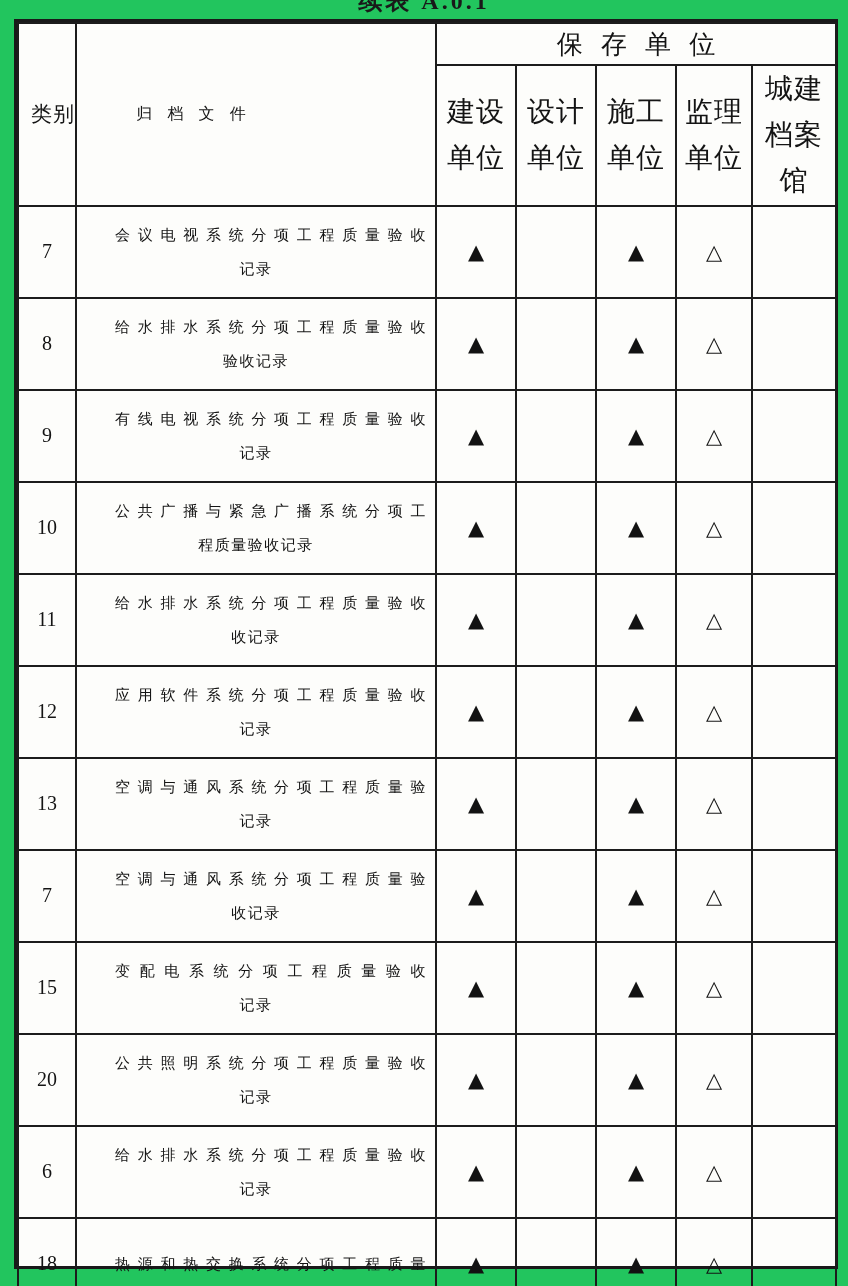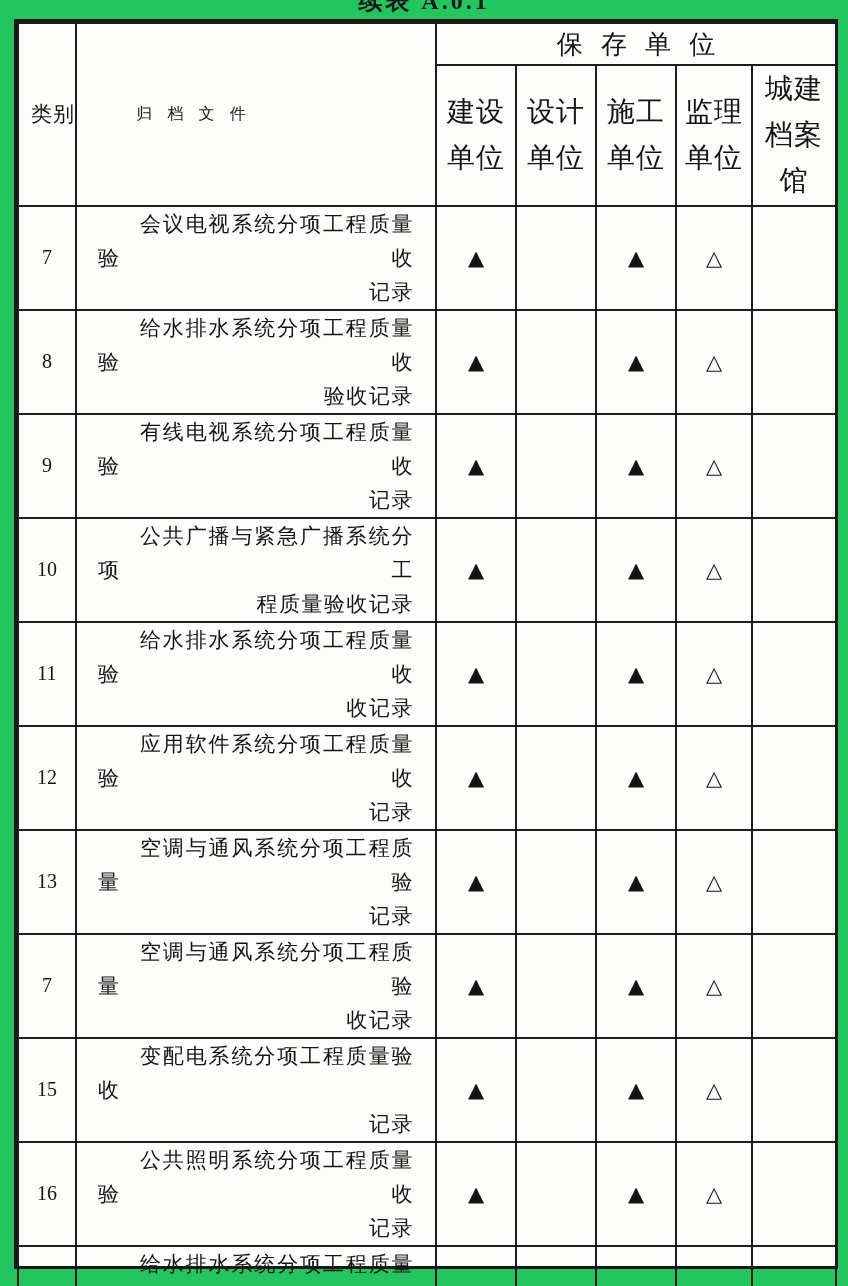--- a/index.html
+++ b/index.html
@@ -70,31 +70,31 @@
     line-height: 1.65;
     letter-spacing: 1px;
     margin-top: 28px;
   }
   td.num {
     text-align: center;
     font-size: 20px;
     font-family: "Liberation Serif", "DejaVu Serif", serif;
   }
   td.doc {
-    padding: 0 21px;
-    font-size: 21px;
+    padding: 0 8px;
+    font-size: 15px;
     letter-spacing: 1.5px;
     line-height: 34px;
   }
   td.doc .l1 {
     text-indent: 2em;
     text-align: justify;
     text-align-last: justify;
   }
-  td.doc .l2 { text-align: right; }
+  td.doc .l2 { text-align: center; }
   td.mark {
     text-align: center;
     font-family: "DejaVu Sans", sans-serif;
     font-size: 21px;
     color: #121212;
   }
   tr.data-row { height: 92px; }
 </style>
 </head>
 <body>
@@ -253,21 +253,21 @@
               <div class="l2">记录</div>
             </td>
           <td class="mark">▲</td>
           <td class="mark"></td>
           <td class="mark">▲</td>
           <td class="mark">△</td>
           <td class="mark"></td>
         </tr>
 
         <tr class="data-row">
-          <td class="num">16</td>
+          <td class="num">20</td>
           <td class="doc">
               <div class="l1">公共照明系统分项工程质量验收</div>
               <div class="l2">记录</div>
             </td>
           <td class="mark">▲</td>
           <td class="mark"></td>
           <td class="mark">▲</td>
           <td class="mark">△</td>
           <td class="mark"></td>
         </tr>

